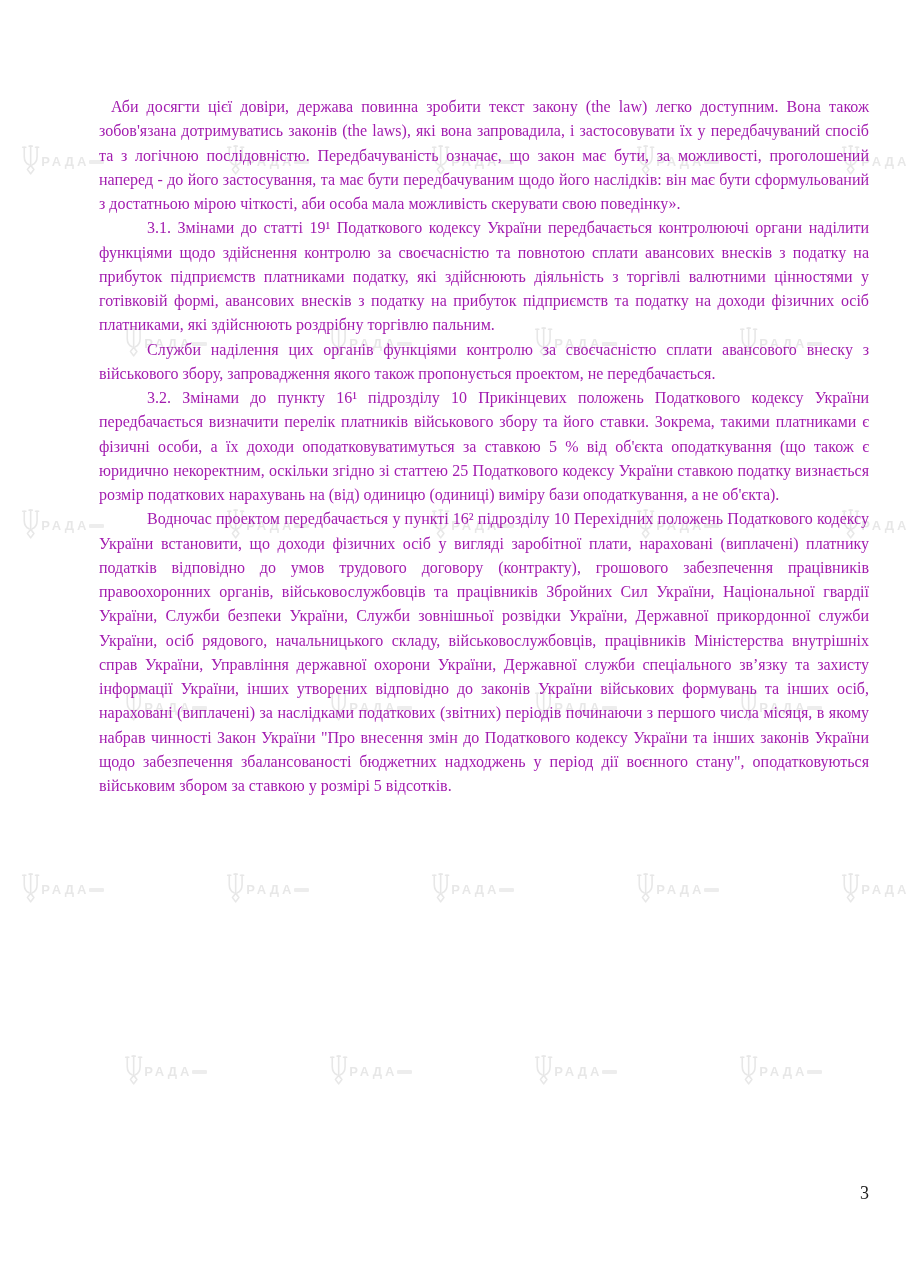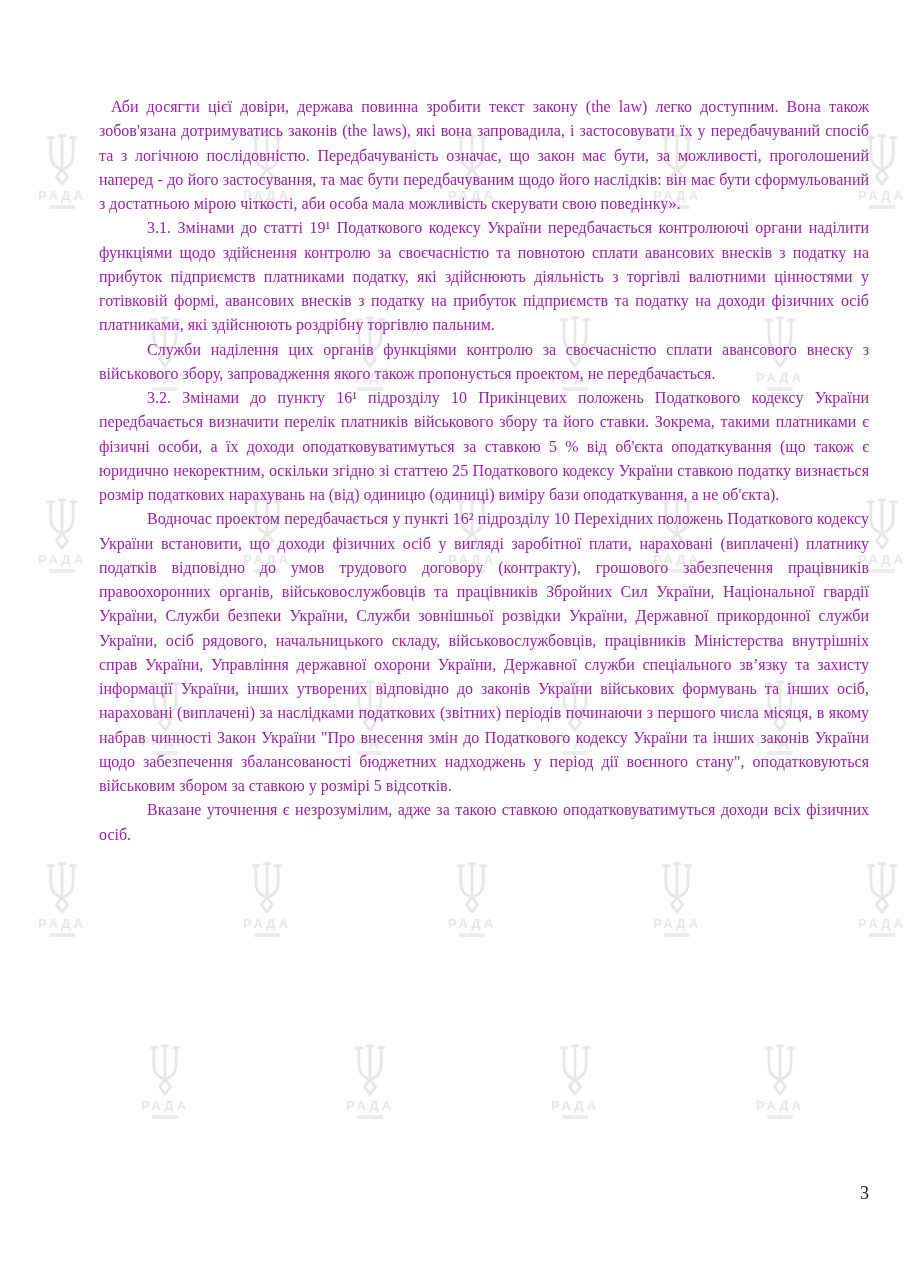--- a/index.html
+++ b/index.html
@@ -7,21 +7,21 @@
     position:relative;
     width:906px;height:1280px;
     background:#ffffff;
     overflow:hidden;
     font-family:"Liberation Serif",serif;
   }
   
   .wm-layer{position:absolute;inset:0;pointer-events:none;}
   .wm-unit{
     position:absolute;width:84px;
-    display:flex;flex-direction:column;align-items:center;
+    display:flex;align-items:center;
     opacity:0.16;
   }
   .wm-trident{display:block;}
   .wm-label{
     font-family:"Liberation Sans",sans-serif;
     font-size:13px;font-weight:700;letter-spacing:3px;
     color:#6e6e6e;line-height:1;margin-top:3px;
   }
   .wm-subbar{width:26px;height:4px;background:#6e6e6e;margin-top:3px;opacity:.75;border-radius:1px;}
   
@@ -347,17 +347,16 @@
     <div class="wm-subbar"></div>
   </div>
     </div>
 
   <div class="content">
     <p class="para p-first">Аби досягти цієї довіри, держава повинна зробити текст закону (the law) легко доступним. Вона також зобов'язана дотримуватись законів (the laws), які вона запровадила, і застосовувати їх у передбачуваний спосіб та з логічною послідовністю. Передбачуваність означає, що закон має бути, за можливості, проголошений наперед - до його застосування, та має бути передбачуваним щодо його наслідків: він має бути сформульований з достатньою мірою чіткості, аби особа мала можливість скерувати свою поведінку».</p>
     <p class="para indent">3.1. Змінами до статті 19¹ Податкового кодексу України передбачається контролюючі органи наділити функціями щодо здійснення контролю за своєчасністю та повнотою сплати авансових внесків з податку на прибуток підприємств платниками податку, які здійснюють діяльність з торгівлі валютними цінностями у готівковій формі, авансових внесків з податку на прибуток підприємств та податку на доходи фізичних осіб платниками, які здійснюють роздрібну торгівлю пальним.</p>
     <p class="para indent">Служби наділення цих органів функціями контролю за своєчасністю сплати авансового внеску з військового збору, запровадження якого також пропонується проектом, не передбачається.</p>
     <p class="para indent">3.2. Змінами до пункту 16¹ підрозділу 10 Прикінцевих положень Податкового кодексу України передбачається визначити перелік платників військового збору та його ставки. Зокрема, такими платниками є фізичні особи, а їх доходи оподатковуватимуться за ставкою 5 % від об'єкта оподаткування (що також є юридично некоректним, оскільки згідно зі статтею 25 Податкового кодексу України ставкою податку визнається розмір податкових нарахувань на (від) одиницю (одиниці) виміру бази оподаткування, а не об'єкта).</p>
     <p class="para indent">Водночас проектом передбачається у пункті 16² підрозділу 10 Перехідних положень Податкового кодексу України встановити, що доходи фізичних осіб у вигляді заробітної плати, нараховані (виплачені) платнику податків відповідно до умов трудового договору (контракту), грошового забезпечення працівників правоохоронних органів, військовослужбовців та працівників Збройних Сил України, Національної гвардії України, Служби безпеки України, Служби зовнішньої розвідки України, Державної прикордонної служби України, осіб рядового, начальницького складу, військовослужбовців, працівників Міністерства внутрішніх справ України, Управління державної охорони України, Державної служби спеціального зв’язку та захисту інформації України, інших утворених відповідно до законів України військових формувань та інших осіб, нараховані (виплачені) за наслідками податкових (звітних) періодів починаючи з першого числа місяця, в якому набрав чинності Закон України "Про внесення змін до Податкового кодексу України та інших законів України щодо забезпечення збалансованості бюджетних надходжень у період дії воєнного стану", оподатковуються військовим збором за ставкою у розмірі 5 відсотків.</p>
-    <p class="para indent">Вказане уточнення є незрозумілим, адже за такою ставкою оподатковуватимуться доходи всіх фізичних осіб.</p>
   </div>
 
   <div class="page-number">3</div>
 </div>
 
 </body></html>

